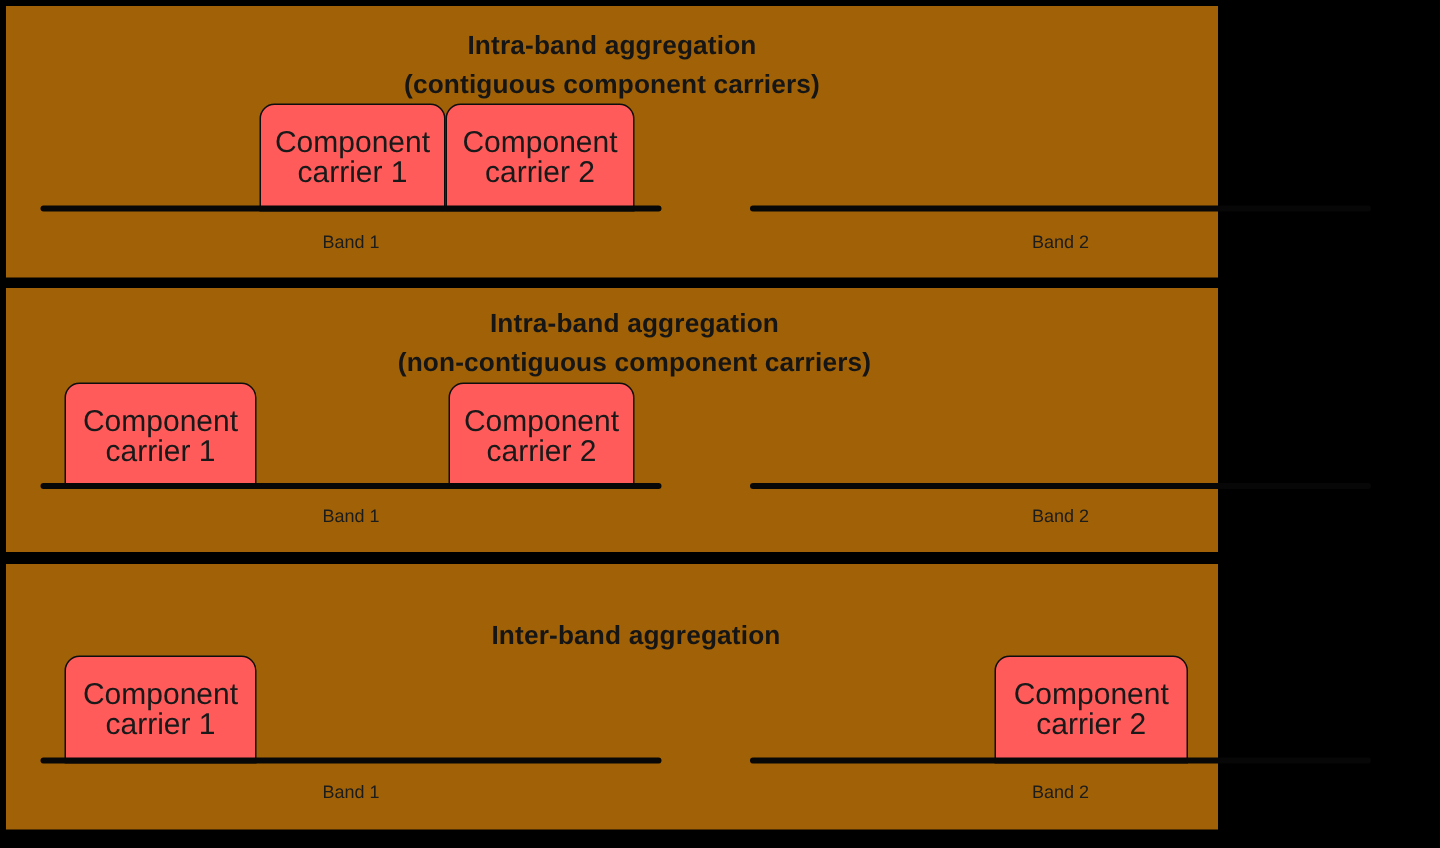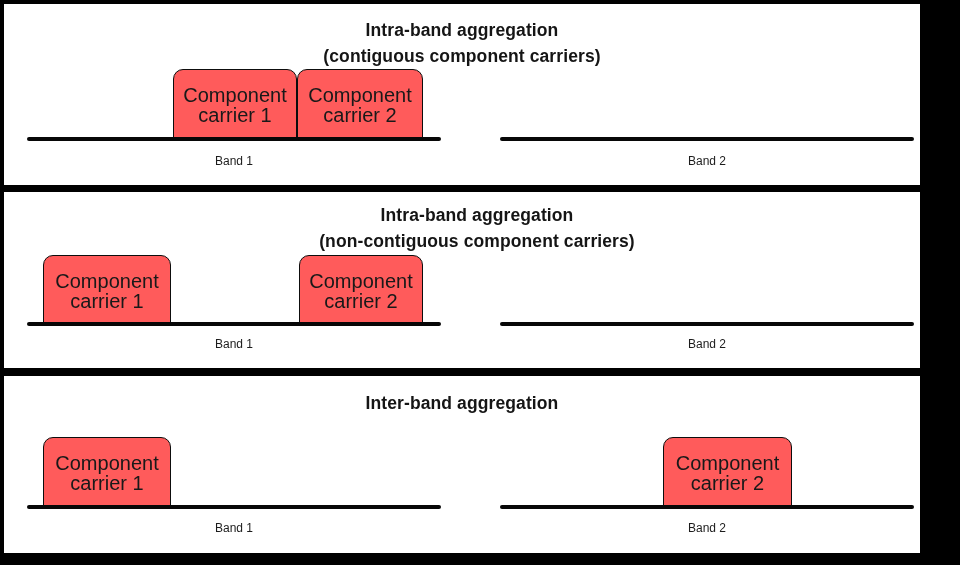--- a/index.html
+++ b/index.html
@@ -13,22 +13,22 @@
   }
   .stage {
     position: relative;
     width: 960px;
     height: 565px;
     background: #000000;
   }
   .panel {
     position: absolute;
     left: 4px;
-    width: 916px;
-    background: #ffffff;
+    width: 808px;
+    background: #a16207;
   }
   .title {
     position: absolute;
     left: 0;
     width: 100%;
     text-align: center;
     font-weight: bold;
     font-size: 17.5px;
     line-height: 26px;
     color: #151515;
@@ -92,21 +92,21 @@
     </div>
     <div class="carrier" style="left:39px;top:63px;width:128px;height:71px;">Component carrier 1</div>
     <div class="carrier" style="left:295px;top:63px;width:124px;height:71px;">Component carrier 2</div>
     <div class="band-line bl1" style="top:130px;"></div>
     <div class="band-line bl2" style="top:130px;"></div>
     <div class="band-label bl1" style="top:141px;">Band 1</div>
     <div class="band-label bl2" style="top:141px;">Band 2</div>
   </section>
 
   <section class="panel" style="top:376px;height:177px;">
-    <div class="title" style="top:14px;">
+    <div class="title" style="top:34px;padding-left:16px;">
       <div>Inter-band aggregation</div>
       <div></div>
     </div>
     <div class="carrier" style="left:39px;top:61px;width:128px;height:72px;">Component carrier 1</div>
     <div class="carrier" style="left:659px;top:61px;width:129px;height:72px;">Component carrier 2</div>
     <div class="band-line bl1" style="top:129px;"></div>
     <div class="band-line bl2" style="top:129px;"></div>
     <div class="band-label bl1" style="top:141px;">Band 1</div>
     <div class="band-label bl2" style="top:141px;">Band 2</div>
   </section>

